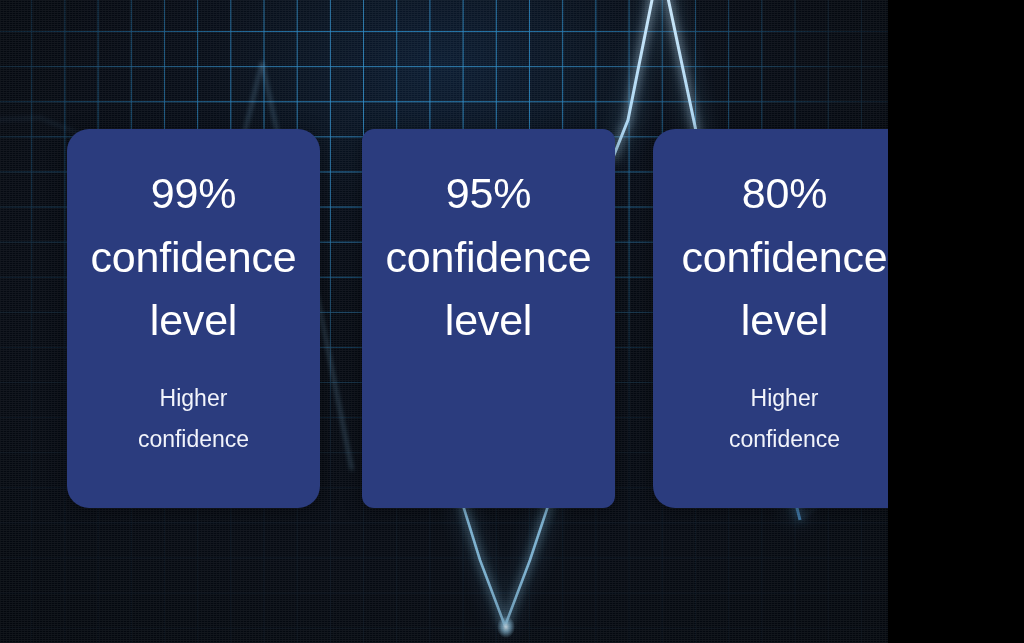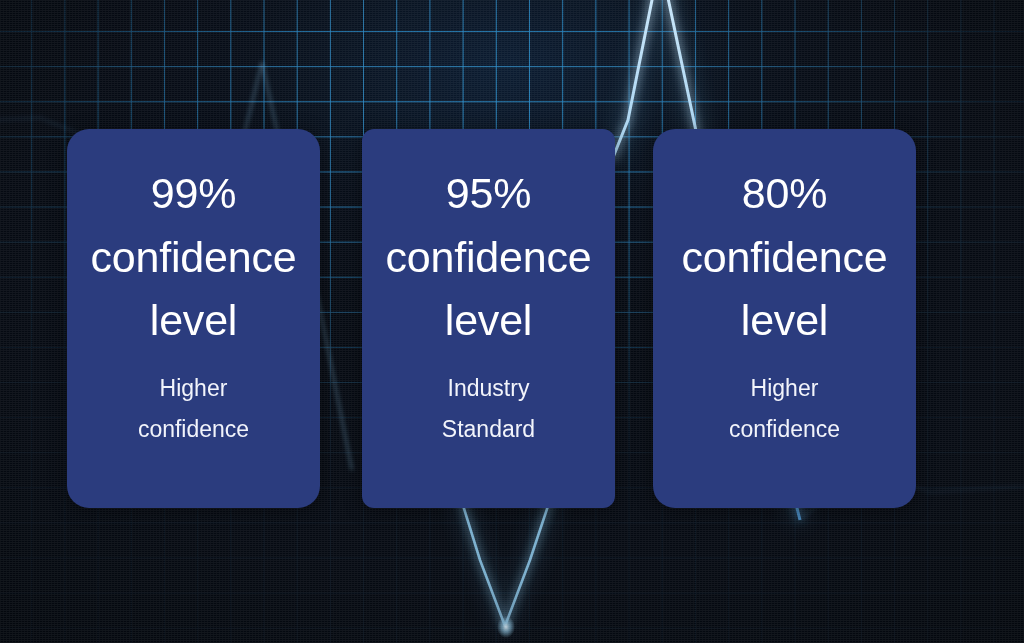--- a/index.html
+++ b/index.html
@@ -6,21 +6,21 @@
     margin: 0;
     padding: 0;
     background: #000;
   }
   body {
     font-family: "Liberation Sans", sans-serif;
   }
 
   #stage {
     position: relative;
-    width: 1024px;
+    width: 888px;
     height: 643px;
     overflow: hidden;
     background: #050a12;
   }
 
   
   .bg-layer {
     position: absolute;
     inset: 0;
     pointer-events: none;
@@ -105,21 +105,21 @@
     font-size: 43px;
     line-height: 1.48;
     font-weight: 400;
     color: #ffffff;
     text-align: center;
     letter-spacing: -0.2px;
     white-space: pre-line;
   }
 
   .card-sublabel {
-    margin-top: 15px;
+    margin-top: 25px;
     font-size: 23px;
     line-height: 1.78;
     font-weight: 400;
     color: #f2f4fb;
     text-align: center;
     white-space: pre-line;
   }
 </style>
 </head>
 <body>
@@ -190,22 +190,20 @@
 confidence
 level</div>
       <div class="card-sublabel">Higher
 confidence</div>
     </div>
 
     <div class="card card-2">
       <div class="card-headline">95%
 confidence
 level</div>
-      <div class="card-sublabel">Industry
-Standard</div>
     </div>
 
     <div class="card card-3">
       <div class="card-headline">80%
 confidence
 level</div>
       <div class="card-sublabel">Higher
 confidence</div>
     </div>
 

